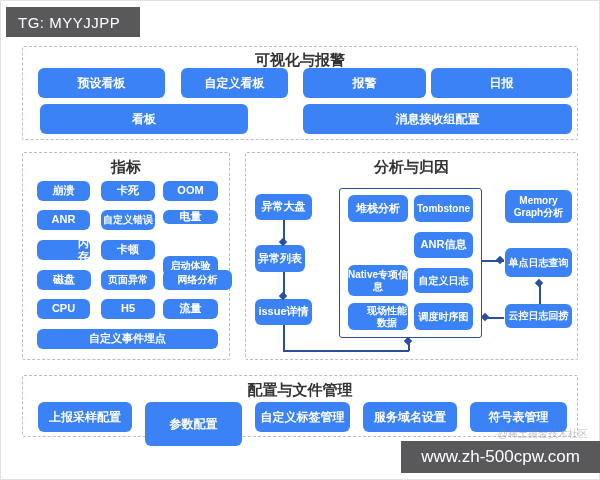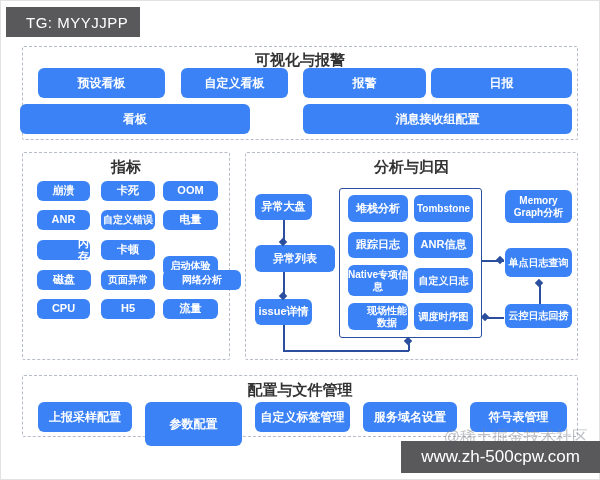--- a/index.html
+++ b/index.html
@@ -1,87 +1,87 @@
 <!DOCTYPE html>
 <html><head>
 <meta charset="utf-8">
 <style>
   html,body{margin:0;padding:0;background:#fff;}
   body{width:600px;height:480px;position:relative;overflow:hidden;
        font-family:"Liberation Sans","DejaVu Sans",sans-serif;}
   .page{position:absolute;inset:0;outline:1px solid #e2e2e2;outline-offset:-1px;background:#fff;}
 
   .darkbar{position:absolute;background:#59595b;color:#fff;display:flex;align-items:center;}
-  .tagbar{left:6px;top:7px;width:134px;height:30px;font-size:15px;padding-left:20px;box-sizing:border-box;letter-spacing:.5px;}
+  .tagbar{left:6px;top:7px;width:134px;height:30px;font-size:15px;padding-left:12px;box-sizing:border-box;letter-spacing:.5px;}
   .urlbar{left:401px;top:441px;width:199px;height:32px;font-size:17px;justify-content:center;}
 
   .section{position:absolute;border:1px dashed #b6bcc8;border-radius:2px;box-sizing:border-box;background:#fff;}
   .sec-title{position:absolute;text-align:center;font-size:15px;font-weight:bold;color:#333;}
 
   .node{position:absolute;background:#3b82f6;color:#fff;border-radius:6px;
         display:flex;align-items:center;justify-content:center;text-align:center;
         font-weight:bold;box-sizing:border-box;line-height:1.2;}
   .f12{font-size:12px;} .f11{font-size:11px;} .f10{font-size:10px;}
 
   .groupbox{position:absolute;border:1.5px solid #2b4f9e;border-radius:3px;box-sizing:border-box;}
 
   .vline,.hline{position:absolute;background:#2b4f9e;}
   .vline{width:1.5px;} .hline{height:1.5px;}
   .diamond{position:absolute;width:6px;height:6px;background:#2b4f9e;transform:rotate(45deg);}
 
-  .watermark{position:absolute;top:427px;right:12px;font-size:16px;color:rgba(135,140,150,.55);}
+  .watermark{position:absolute;top:427px;right:12px;font-size:10px;color:rgba(135,140,150,.55);}
 </style>
 </head>
 <body>
 
 <div class="page">
 
   <div class="darkbar tagbar">
     <span>TG: MYYJJPP</span>
   </div>
 
   <div class="section" style="left:22px;top:46px;width:556px;height:94px;"></div>
   <div class="sec-title" style="left:22px;top:51px;width:556px;">可视化与报警</div>
   <div class="node f12" style="left:38px;top:68px;width:127px;height:30px;">预设看板</div>
   <div class="node f12" style="left:181px;top:68px;width:107px;height:30px;">自定义看板</div>
   <div class="node f12" style="left:303px;top:68px;width:123px;height:30px;">报警</div>
   <div class="node f12" style="left:431px;top:68px;width:141px;height:30px;">日报</div>
-  <div class="node f12" style="left:20px;top:104px;width:230px;height:30px;">看板</div>
+  <div class="node f12" style="left:40px;top:104px;width:208px;height:30px;">看板</div>
   <div class="node f12" style="left:303px;top:104px;width:269px;height:30px;">消息接收组配置</div>
 
   <div class="section" style="left:22px;top:152px;width:208px;height:208px;"></div>
   <div class="sec-title" style="left:22px;top:158px;width:208px;">指标</div>
 
   <div class="node f11" style="left:37px;top:181px;width:53px;height:20px;">崩溃</div>
   <div class="node f11" style="left:101px;top:181px;width:54px;height:20px;">卡死</div>
   <div class="node f11" style="left:163px;top:181px;width:55px;height:20px;">OOM</div>
   <div class="node f11" style="left:37px;top:210px;width:53px;height:20px;">ANR</div>
   <div class="node f10" style="left:101px;top:210px;width:54px;height:20px;">自定义错误</div>
-  <div class="node f11" style="left:163px;top:210px;width:55px;height:20px;">电量</div>
+  <div class="node f11" style="left:163px;top:210px;width:55px;height:14px;">电量</div>
   <div class="node f11" style="left:37px;top:240px;width:53px;height:20px;padding-left:40px;">内存</div>
   <div class="node f11" style="left:101px;top:240px;width:54px;height:20px;">卡顿</div>
   <div class="node f10" style="left:163px;top:240px;width:55px;height:20px;margin-top:16px;">启动体验</div>
   <div class="node f11" style="left:37px;top:270px;width:54px;height:20px;">磁盘</div>
   <div class="node f10" style="left:101px;top:270px;width:54px;height:20px;">页面异常</div>
-  <div class="node f10" style="left:163px;top:270px;width:78px;height:20px;">网络分析</div>
+  <div class="node f10" style="left:163px;top:270px;width:69px;height:20px;">网络分析</div>
   <div class="node f11" style="left:37px;top:299px;width:53px;height:20px;">CPU</div>
   <div class="node f11" style="left:101px;top:299px;width:54px;height:20px;text-align:center;">H5</div>
   <div class="node f11" style="left:163px;top:299px;width:55px;height:20px;">流量</div>
+  <div class="node f11" style="left:37px;top:329px;width:181px;height:20px;">自定义事件埋点</div>
 
   <div class="section" style="left:245px;top:152px;width:333px;height:208px;"></div>
   <div class="sec-title" style="left:245px;top:158px;width:333px;">分析与归因</div>
 
   <div class="node f11" style="left:255px;top:194px;width:57px;height:26px;">异常大盘</div>
-  <div class="node f11" style="left:255px;top:245px;width:80px;height:27px;">异常列表</div>
+  <div class="node f11" style="left:255px;top:245px;width:50px;height:27px;">异常列表</div>
   <div class="node f11" style="left:255px;top:299px;width:57px;height:26px;">issue详情</div>
 
   <div class="groupbox" style="left:339px;top:188px;width:143px;height:150px;"></div>
   <div class="node f11" style="left:348px;top:195px;width:60px;height:27px;">堆栈分析</div>
   <div class="node f10" style="left:414px;top:195px;width:59px;height:27px;">Tombstone</div>
-  <div class="node f11" style="left:348px;top:232px;width:60px;height:26px;">跟踪日志</div>
   <div class="node f11" style="left:414px;top:232px;width:59px;height:26px;">ANR信息</div>
   <div class="node f10" style="left:348px;top:265px;width:60px;height:31px;">Native专项信息</div>
   <div class="node f10" style="left:414px;top:268px;width:59px;height:25px;">自定义日志</div>
   <div class="node f10" style="left:348px;top:303px;width:60px;height:27px;padding-left:18px;">现场性能数据</div>
   <div class="node f10" style="left:414px;top:303px;width:59px;height:27px;">调度时序图</div>
 
   <div class="node f10" style="left:505px;top:190px;width:67px;height:33px;">Memory Graph分析</div>
   <div class="node f10" style="left:505px;top:248px;width:67px;height:29px;">单点日志查询</div>
   <div class="node f10" style="left:505px;top:304px;width:67px;height:24px;">云控日志回捞</div>
 

